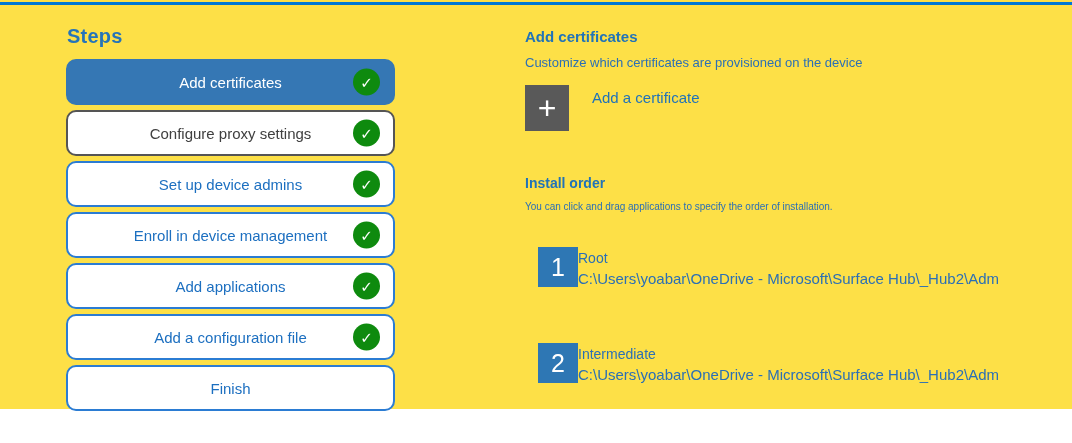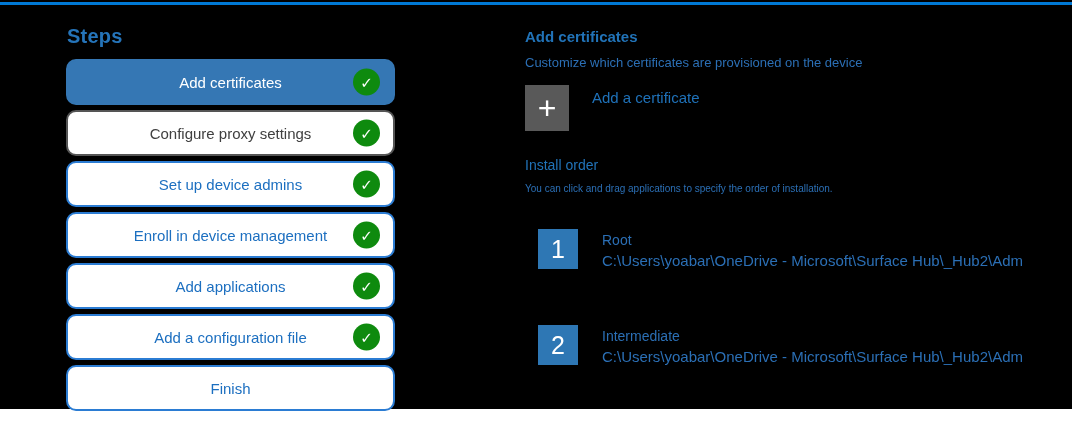--- a/index.html
+++ b/index.html
@@ -2,21 +2,21 @@
 <html><head>
 <meta charset="utf-8">
 <style>
   * { margin: 0; padding: 0; box-sizing: border-box; }
   html, body { background: #ffffff; }
   body {
     font-family: "Liberation Sans", "DejaVu Sans", sans-serif;
     width: 1072px; height: 443px;
     position: relative; overflow: hidden;
   }
-  .page { position: relative; width: 1072px; height: 409px; background: #000000; }
+  .page { position: relative; width: 1072px; height: 409px; background: #fde047; }
 
   .top-accent {
     position: absolute; top: 2px; left: 0; width: 100%; height: 3px;
     background: #0078d4;
   }
 
   
   .sidebar { position: absolute; left: 66px; top: 25px; width: 330px; }
   .sidebar-title {
     font-size: 20px; font-weight: bold; color: #2574b9;
@@ -46,32 +46,32 @@
   .section-subtitle { margin-top: 9px; font-size: 13px; color: #2b6fb5; line-height: 16px; }
 
   .add-cert-row { margin-top: 14px; display: flex; align-items: flex-start; cursor: pointer; }
   .plus-box {
     width: 44px; height: 46px; background: #595959;
     display: flex; align-items: center; justify-content: center;
     color: #ffffff; font-size: 32px; font-weight: 300; line-height: 1;
   }
   .add-cert-label { margin-left: 23px; margin-top: 4px; font-size: 15px; color: #1f72ba; }
 
-  .install-title { margin-top: 26px; font-size: 14px; font-weight: normal; color: #2173b8; line-height: 17px; }
+  .install-title { margin-top: 44px; font-size: 14px; font-weight: bold; color: #2173b8; line-height: 17px; }
   .install-desc { margin-top: 6px; font-size: 10px; color: #2b6fb5; line-height: 17px; }
 
   .install-items { margin-left: 13px; }
   .install-item { display: flex; align-items: flex-start; cursor: grab; }
   .install-item.first { margin-top: 32px; }
   .install-item.second { margin-top: 54px; }
   .order-badge {
     width: 40px; height: 40px; background: #2e77b4; flex: 0 0 40px;
     color: #ffffff; font-size: 25px; line-height: 40px; text-align: center;
   }
-  .item-text { margin-left: 24px; margin-top: 1px; overflow: hidden; white-space: nowrap; }
+  .item-text { margin-left: 0; margin-top: 1px; overflow: hidden; white-space: nowrap; }
   .item-name { font-size: 14px; color: #2b6fb5; line-height: 20px; }
   .item-path { font-size: 15px; color: #2b6fb5; line-height: 21px; }
 </style>
 </head>
 <body>
 
 <div class="page">
   <div class="top-accent"></div>
 
   <div class="sidebar">

